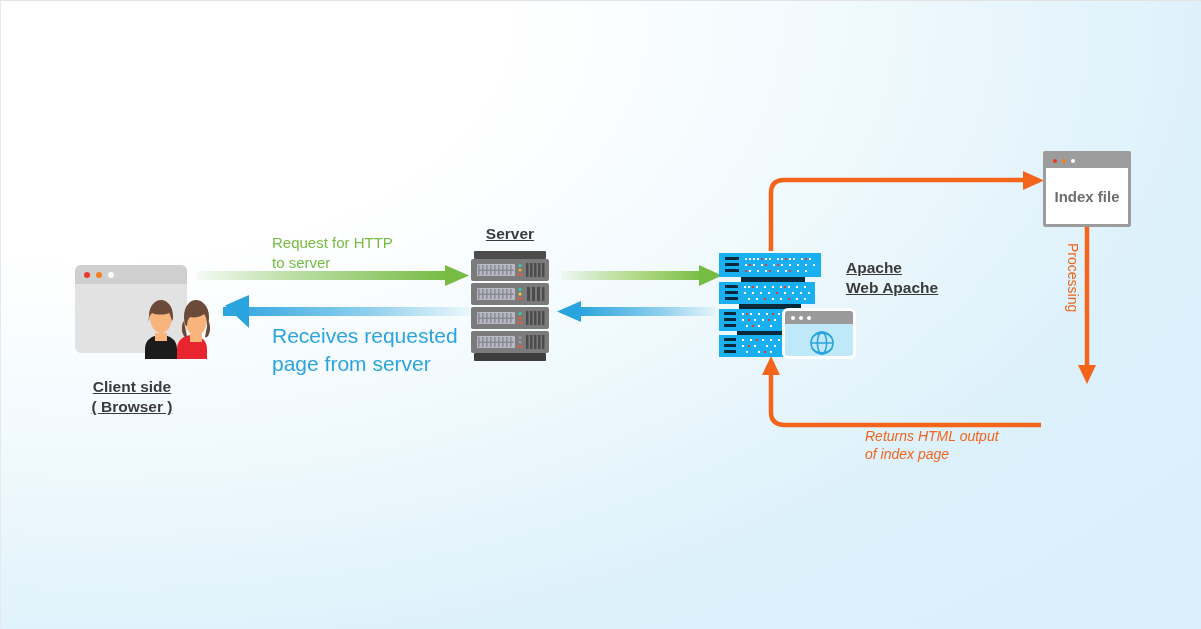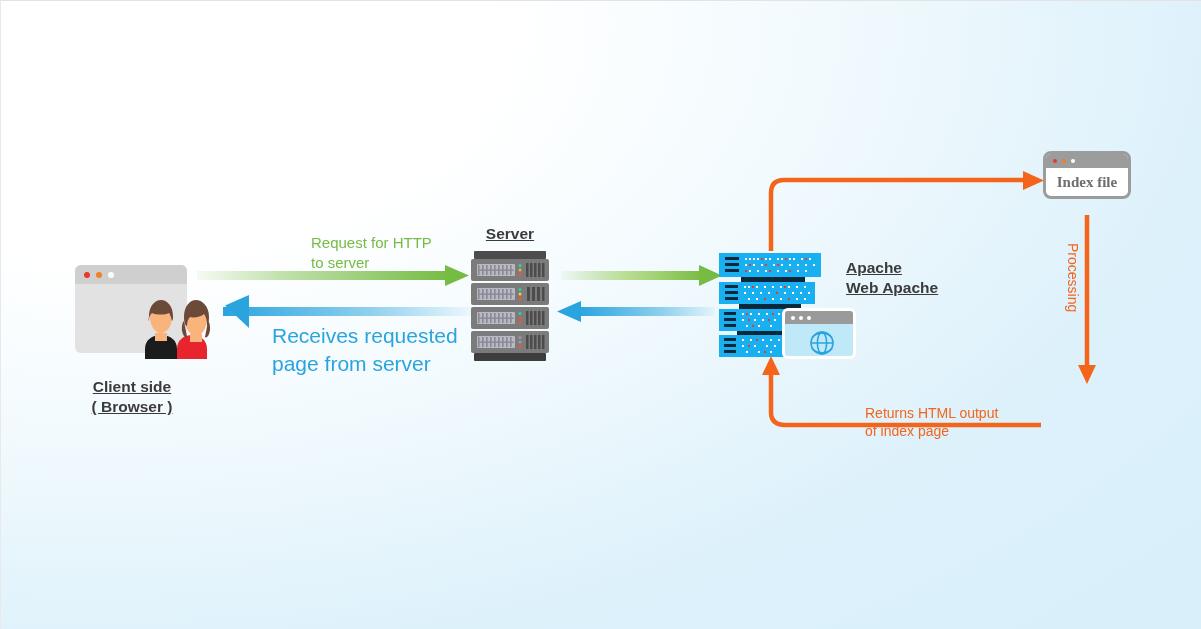--- a/index.html
+++ b/index.html
@@ -80,25 +80,24 @@
     left: 781px; top: 307px; width: 74px; height: 51px;
     background: #bfe9f9;
     border: 3px solid #ffffff;
     border-radius: 6px;
   }
   #apache-browser .win-bar { height: 13px; background: #9a9a9a; gap: 4px; padding: 0 6px;}
   #apache-browser .dot { width: 4px; height: 4px; background: #ffffff; }
 
   
   #index-window {
-    left: 1042px; top: 150px; width: 88px; height: 48px;
+    left: 1042px; top: 150px; width: 88px; height: 76px;
     background: #ffffff;
     border: 3px solid #9c9c9c;
-    border-radius: 8px;
-    font-family: Liberation Serif, serif;
+    border-radius: 2px;
   }
   #index-window .win-bar { height: 14px; background: #9c9c9c; gap: 5px; padding: 0 7px; }
   #index-window .dot { width: 4px; height: 4px; }
   #index-file-text {
     display: flex; align-items: center; justify-content: center;
     height: calc(100% - 14px);
     color: #6d6d6d; font-weight: bold; font-size: 15px;
   }
 
   
@@ -106,24 +105,24 @@
     left: 1042px; top: 381px; width: 86px; height: 66px;
     border-radius: 9px;
     overflow: hidden;
   }
 
   
   #client-caption { left: 58px; top: 376px; width: 146px; }
   #server-caption-top { left: 438px; top: 223px; width: 142px; }
   #server-caption-bottom { left: 408px; top: 364px; width: 202px; }
   #apache-caption { left: 827px; top: 257px; width: 140px; margin-left: 18px; }
-  #req-label { left: 271px; top: 232px; margin-left: 39px; }
+  #req-label { left: 271px; top: 232px; }
   #rec-label { left: 271px; top: 321px; }
   #locates-label { left: 864px; top: 139px; }
-  #returns-label { left: 864px; top: 403px; }
+  #returns-label { left: 864px; top: 426px; font-style: italic; }
   #processing-label {
     left: 1081px; top: 242px;
     transform: rotate(90deg);
     transform-origin: left top;
     white-space: nowrap;
   }
 </style>
 </head>
 <body>
 

